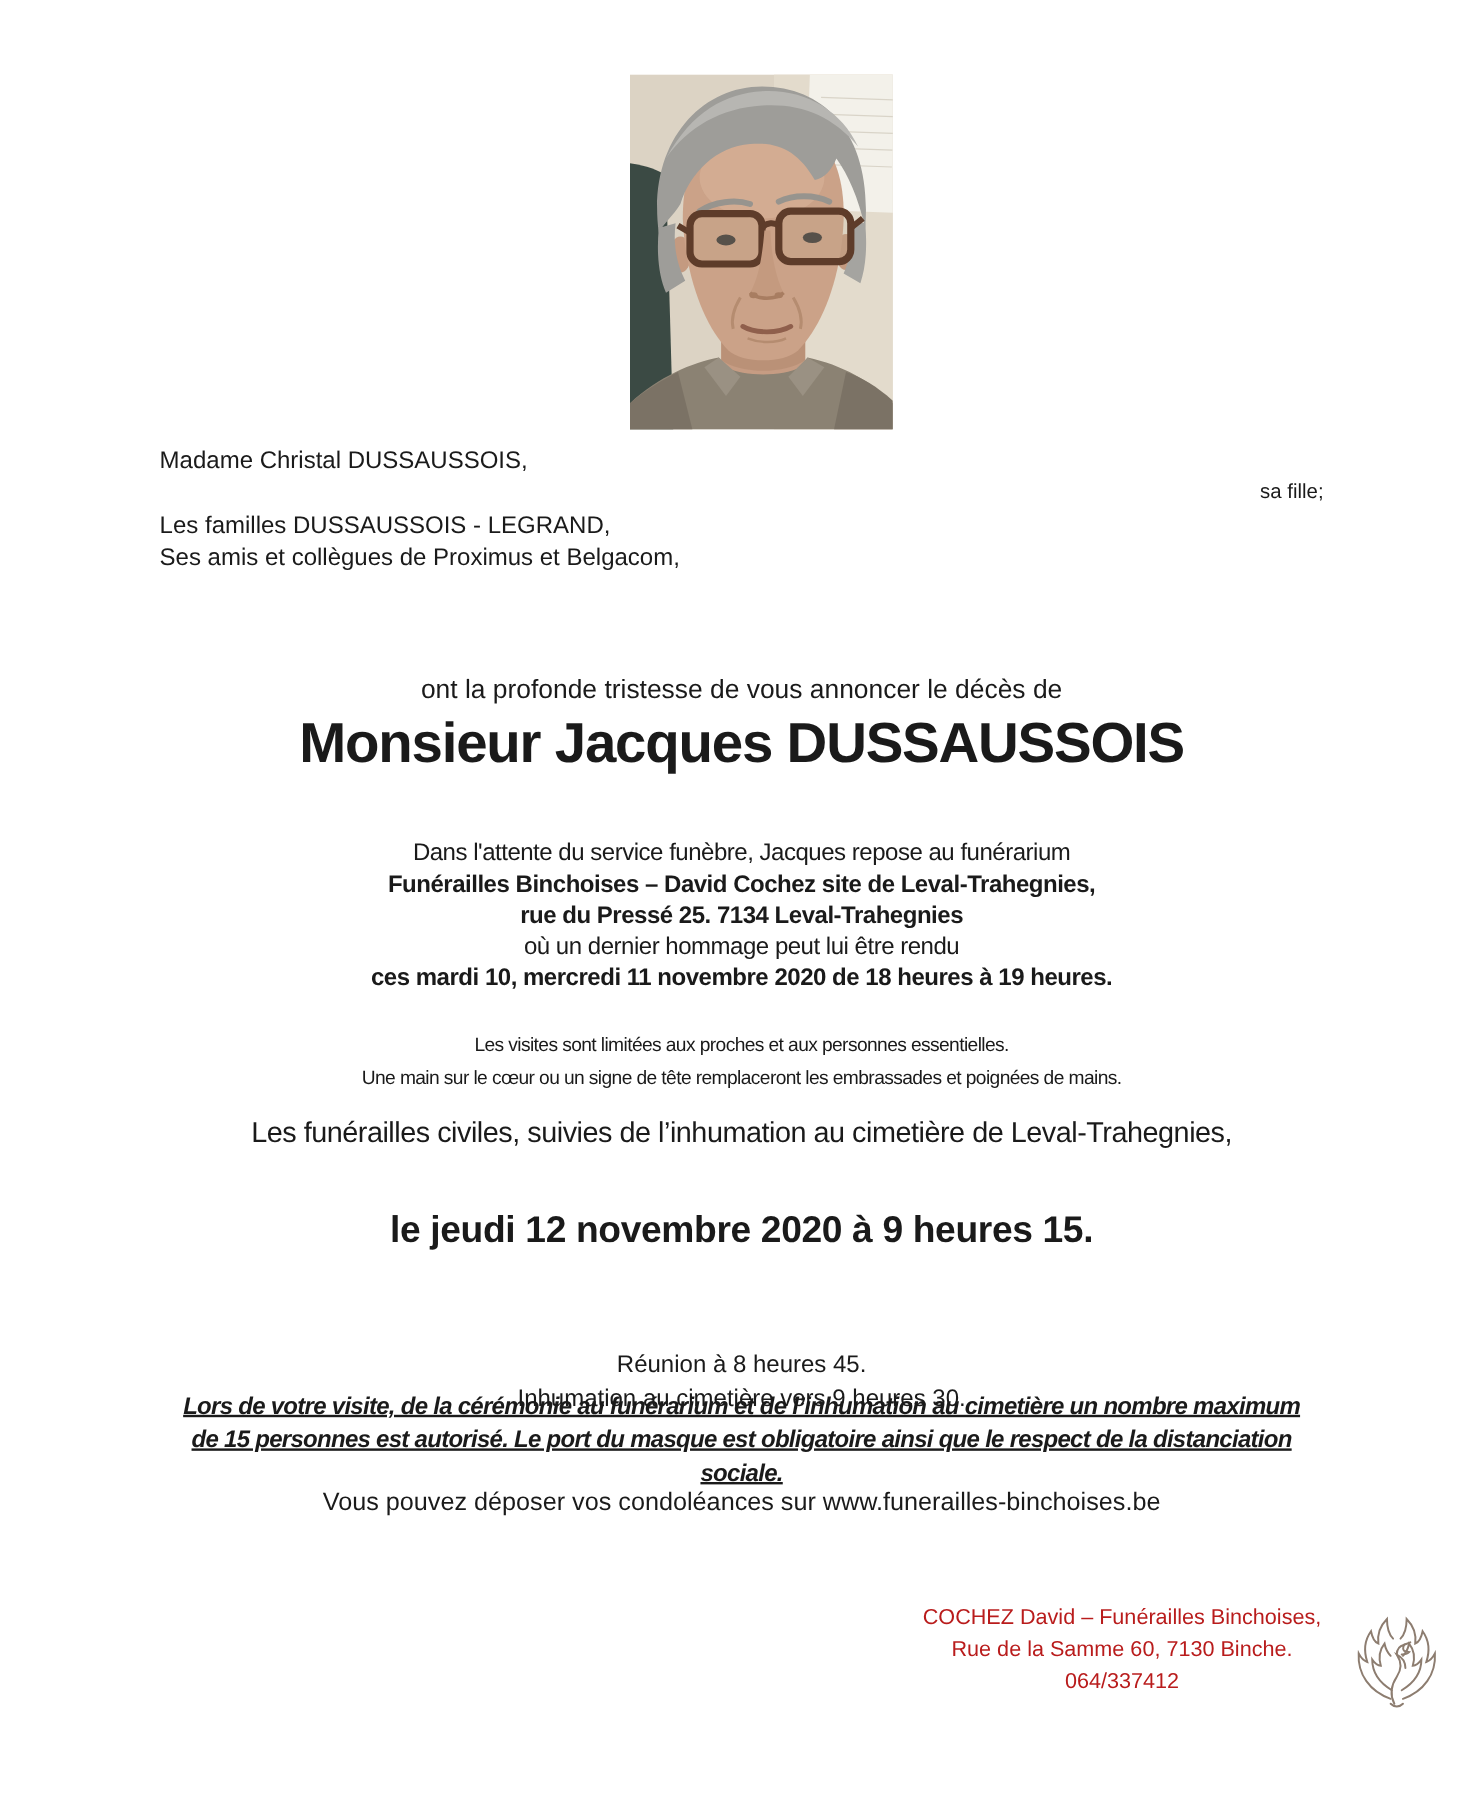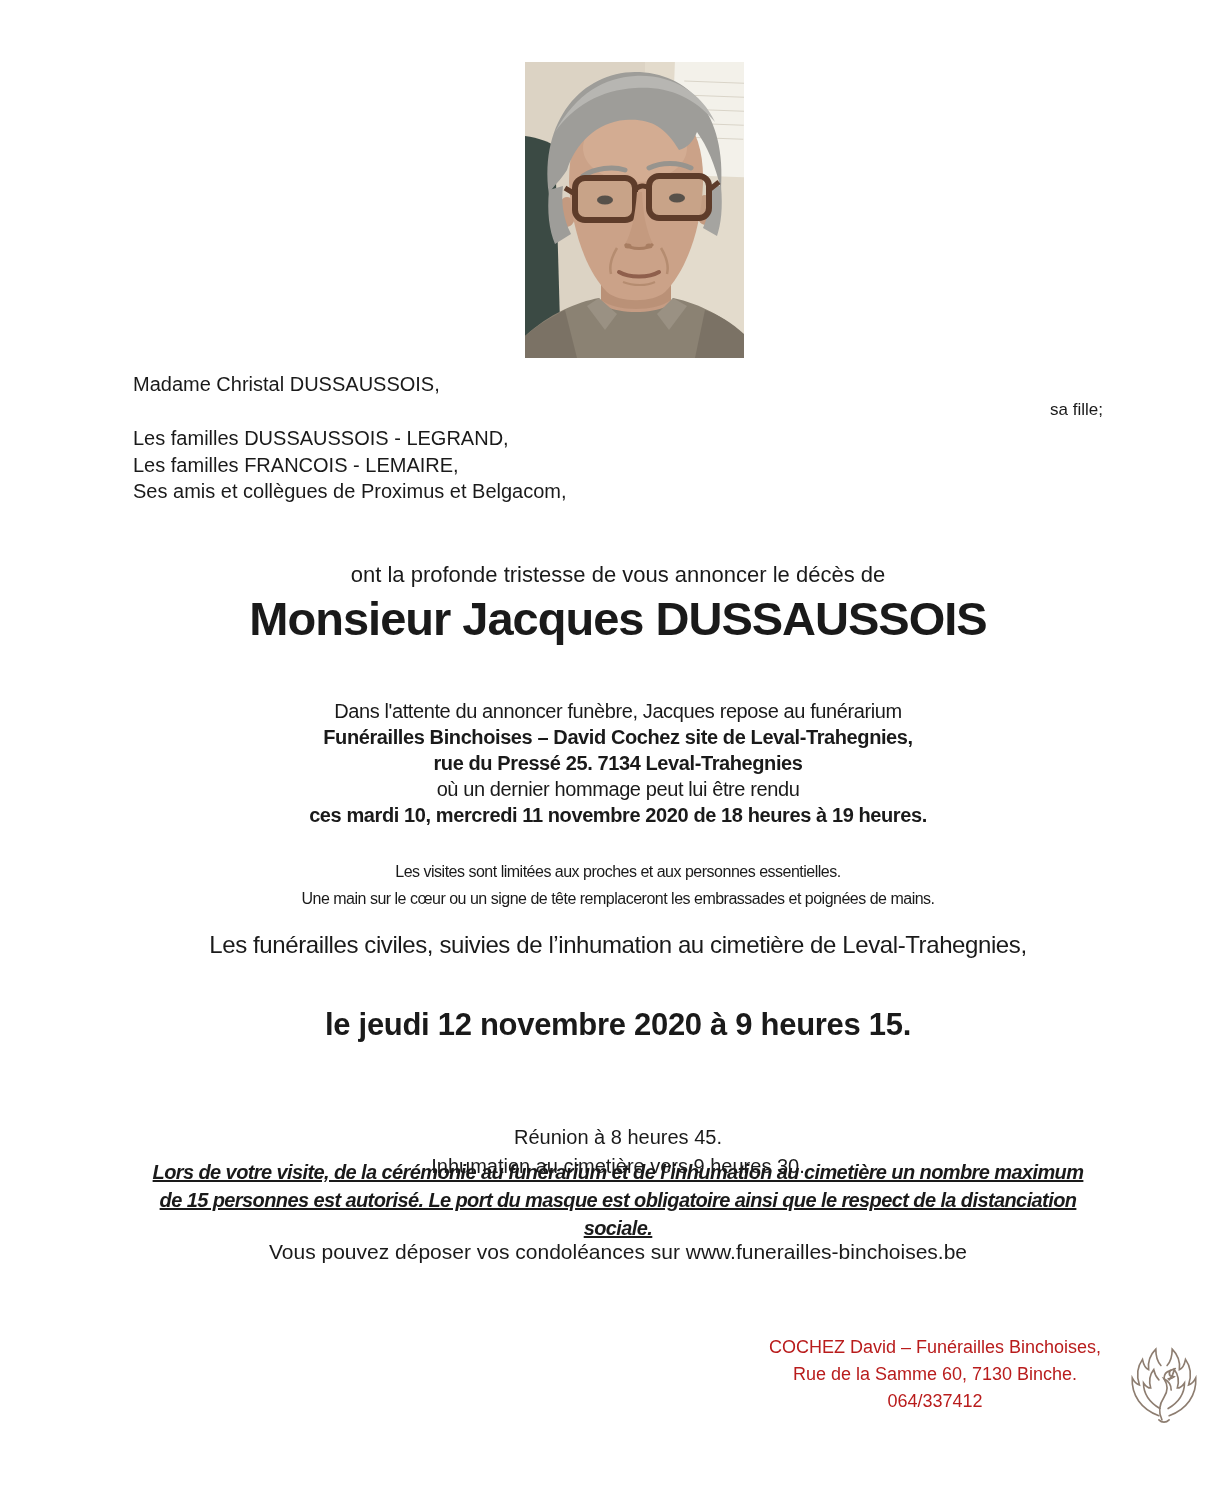--- a/index.html
+++ b/index.html
@@ -105,29 +105,28 @@
       <path d="M136 186 C142 196 144 204 142 212" stroke="#b58c70" stroke-width="2.5" fill="none"></path>
       <path d="M94 210 C104 216 124 216 134 210" stroke="#8f5f4c" stroke-width="4" fill="none" stroke-linecap="round"></path>
       <path d="M98 220 C108 224 122 224 130 220" stroke="#b58c70" stroke-width="2" fill="none"></path>
     </svg>
   </div>
 
   <div class="abs relatives-1">Madame Christal DUSSAUSSOIS,</div>
   <div class="abs relation">sa fille;</div>
   <div class="abs relatives-2">
     <div>Les familles DUSSAUSSOIS - LEGRAND,</div>
-    <div>Les familles FRANCOIS - LEMAIRE,</div>
     <div>Ses amis et collègues de Proximus et Belgacom,</div>
   </div>
 
   <div class="abs centered title">Monsieur Jacques DUSSAUSSOIS</div>
   <div class="abs centered intro">ont la profonde tristesse de vous annoncer le décès de</div>
 
   <div class="abs centered repose">
-    <div>Dans l'attente du annoncer funèbre, Jacques repose au funérarium</div>
+    <div>Dans l'attente du service funèbre, Jacques repose au funérarium</div>
     <div class="b">Funérailles Binchoises – David Cochez site de Leval-Trahegnies,</div>
     <div class="b">rue du Pressé 25. 7134 Leval-Trahegnies</div>
     <div>où un dernier hommage peut lui être rendu</div>
     <div class="b">ces mardi 10, mercredi 11 novembre 2020 de 18 heures à 19 heures.</div>
   </div>
 
   <div class="abs centered visit">
     <div>Les visites sont limitées aux proches et aux personnes essentielles.</div>
     <div>Une main sur le cœur ou un signe de tête remplaceront les embrassades et poignées de mains.</div>
   </div>

